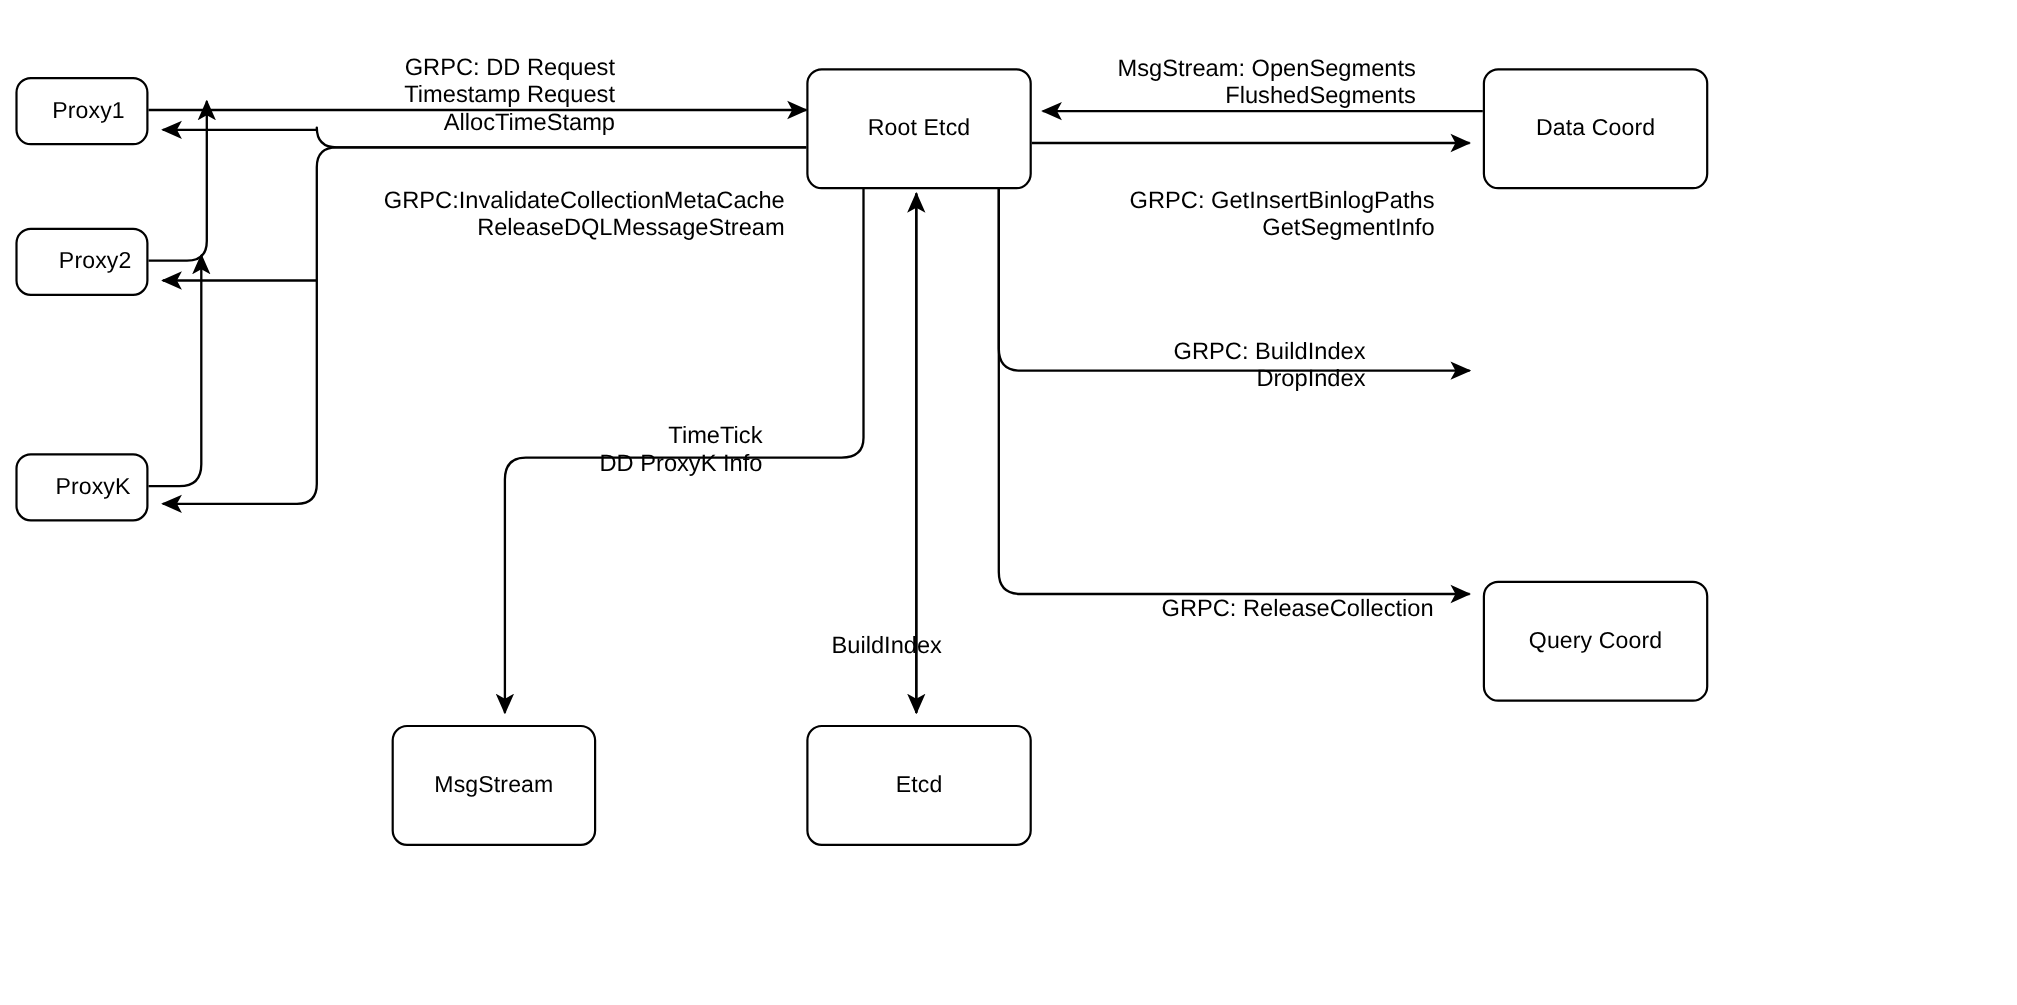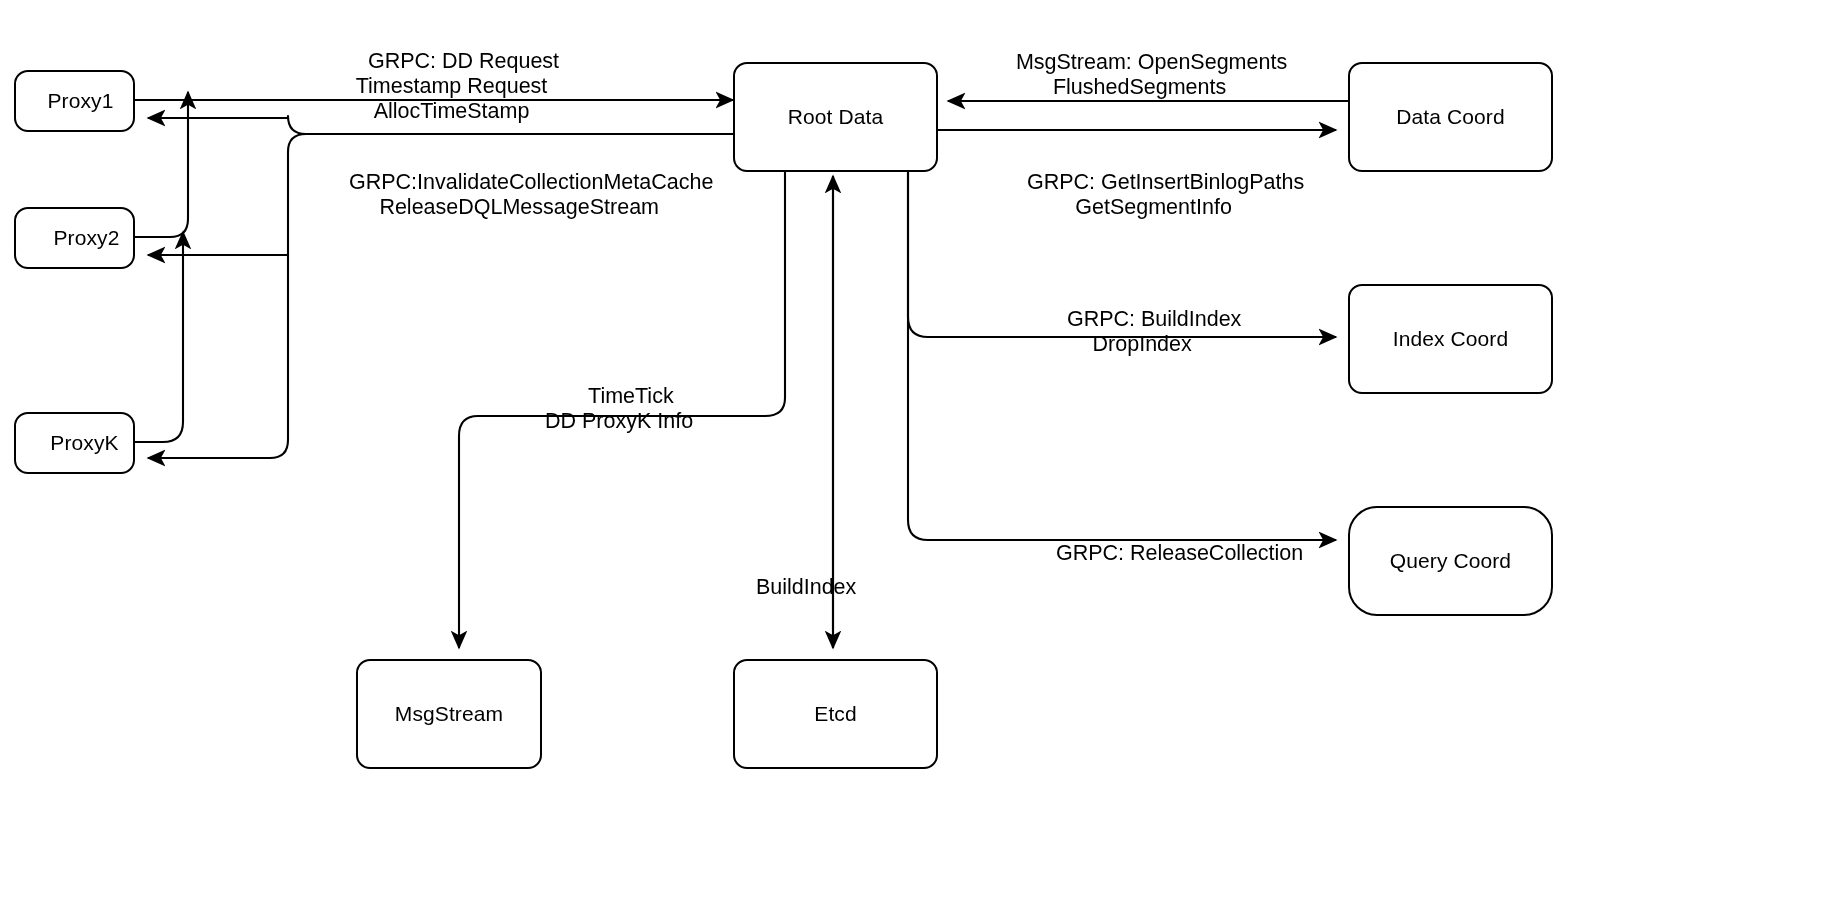--- a/index.html
+++ b/index.html
@@ -43,21 +43,21 @@
   }
   .edge-label {
     position: absolute;
     font-size: 21.5px;
     color: #000000;
     line-height: 1.17;
     white-space: pre;
     z-index: 4;
     background: transparent;
   }
-  .el-left   { text-align: center; }
+  .el-left   { text-align: right; }
 </style>
 </head>
 <body>
 
 <div id="canvas">
 
   <svg id="wires" viewBox="0 0 1834 914" xmlns="http://www.w3.org/2000/svg">
     <defs>
       <marker id="arrow" viewBox="0 0 10 10" refX="9.2" refY="5" markerWidth="9" markerHeight="9" orient="auto-start-reverse">
         <path d="M 0 0.6 L 10 5 L 0 9.4 L 2.4 5 Z" fill="#000000"></path>
@@ -98,32 +98,29 @@
 
   <div class="node" style="left:14px; top:207px; width:121px; height:62px;padding-left:24px;">
     <span class="node-label">Proxy2</span>
   </div>
 
   <div class="node" style="left:14px; top:412px; width:121px; height:62px;padding-left:20px;">
     <span class="node-label">ProxyK</span>
   </div>
 
   <div class="node" style="left:733px; top:62px; width:205px; height:110px;">
-    <span class="node-label">Root Data</span>
+    <span class="node-label">Root Etcd</span>
   </div>
 
   <div class="node" style="left:1348px; top:62px; width:205px; height:110px;">
     <span class="node-label">Data Coord</span>
   </div>
 
-  <div class="node" style="left:1348px; top:284px; width:205px; height:110px;">
-    <span class="node-label">Index Coord</span>
-  </div>
 
-  <div class="node" style="left:1348px; top:506px; width:205px; height:110px;border-radius:29px;">
+  <div class="node" style="left:1348px; top:528px; width:205px; height:110px;">
     <span class="node-label">Query Coord</span>
   </div>
 
   <div class="node" style="left:356px; top:659px; width:186px; height:110px;">
     <span class="node-label">MsgStream</span>
   </div>
 
   <div class="node" style="left:733px; top:659px; width:205px; height:110px;">
     <span class="node-label">Etcd</span>
   </div>

